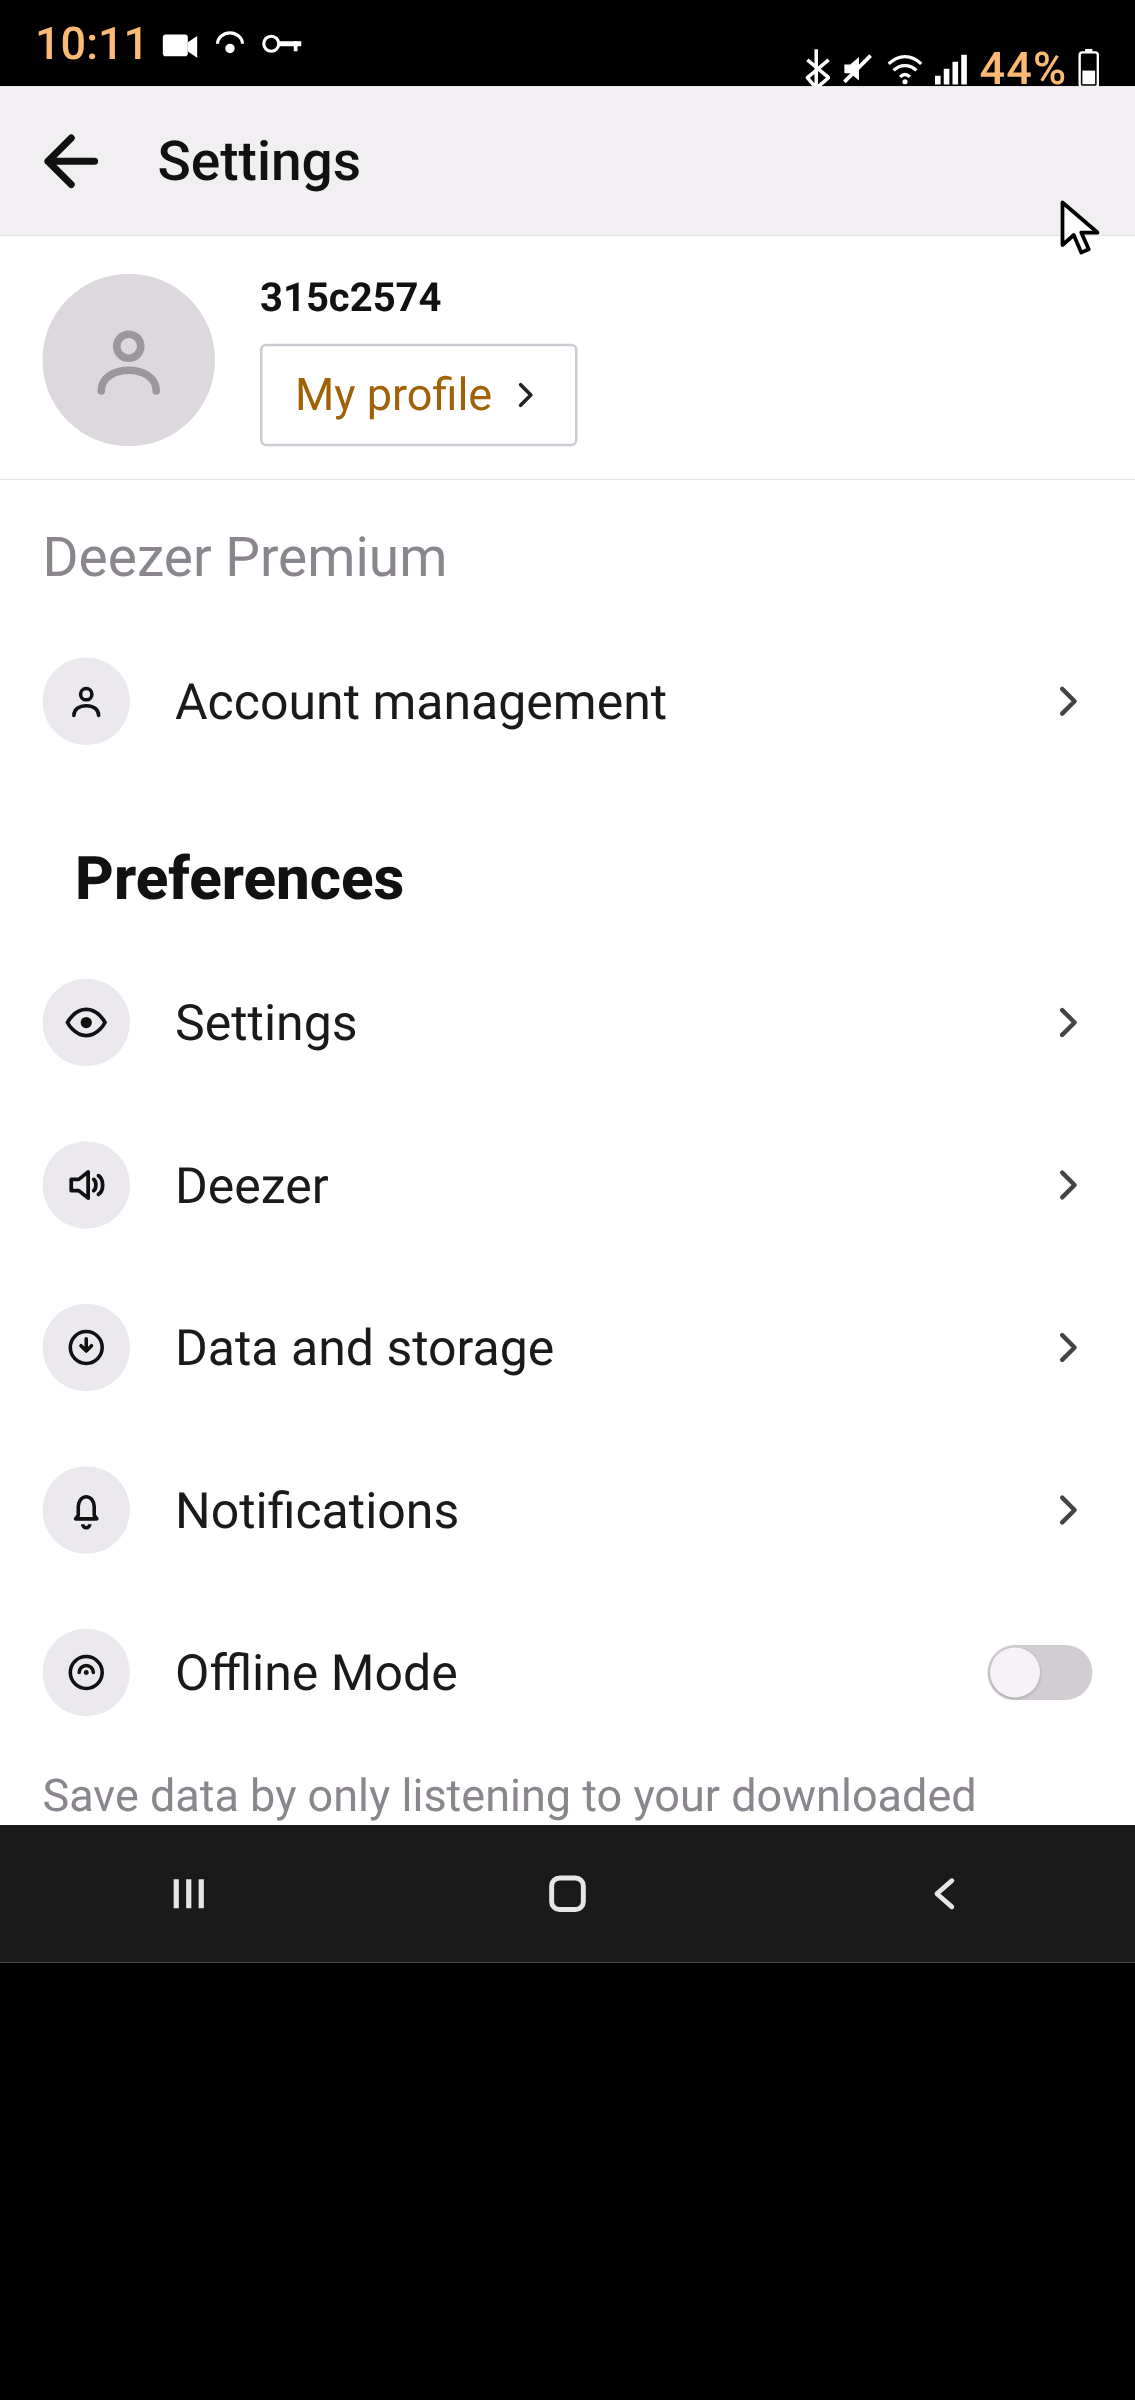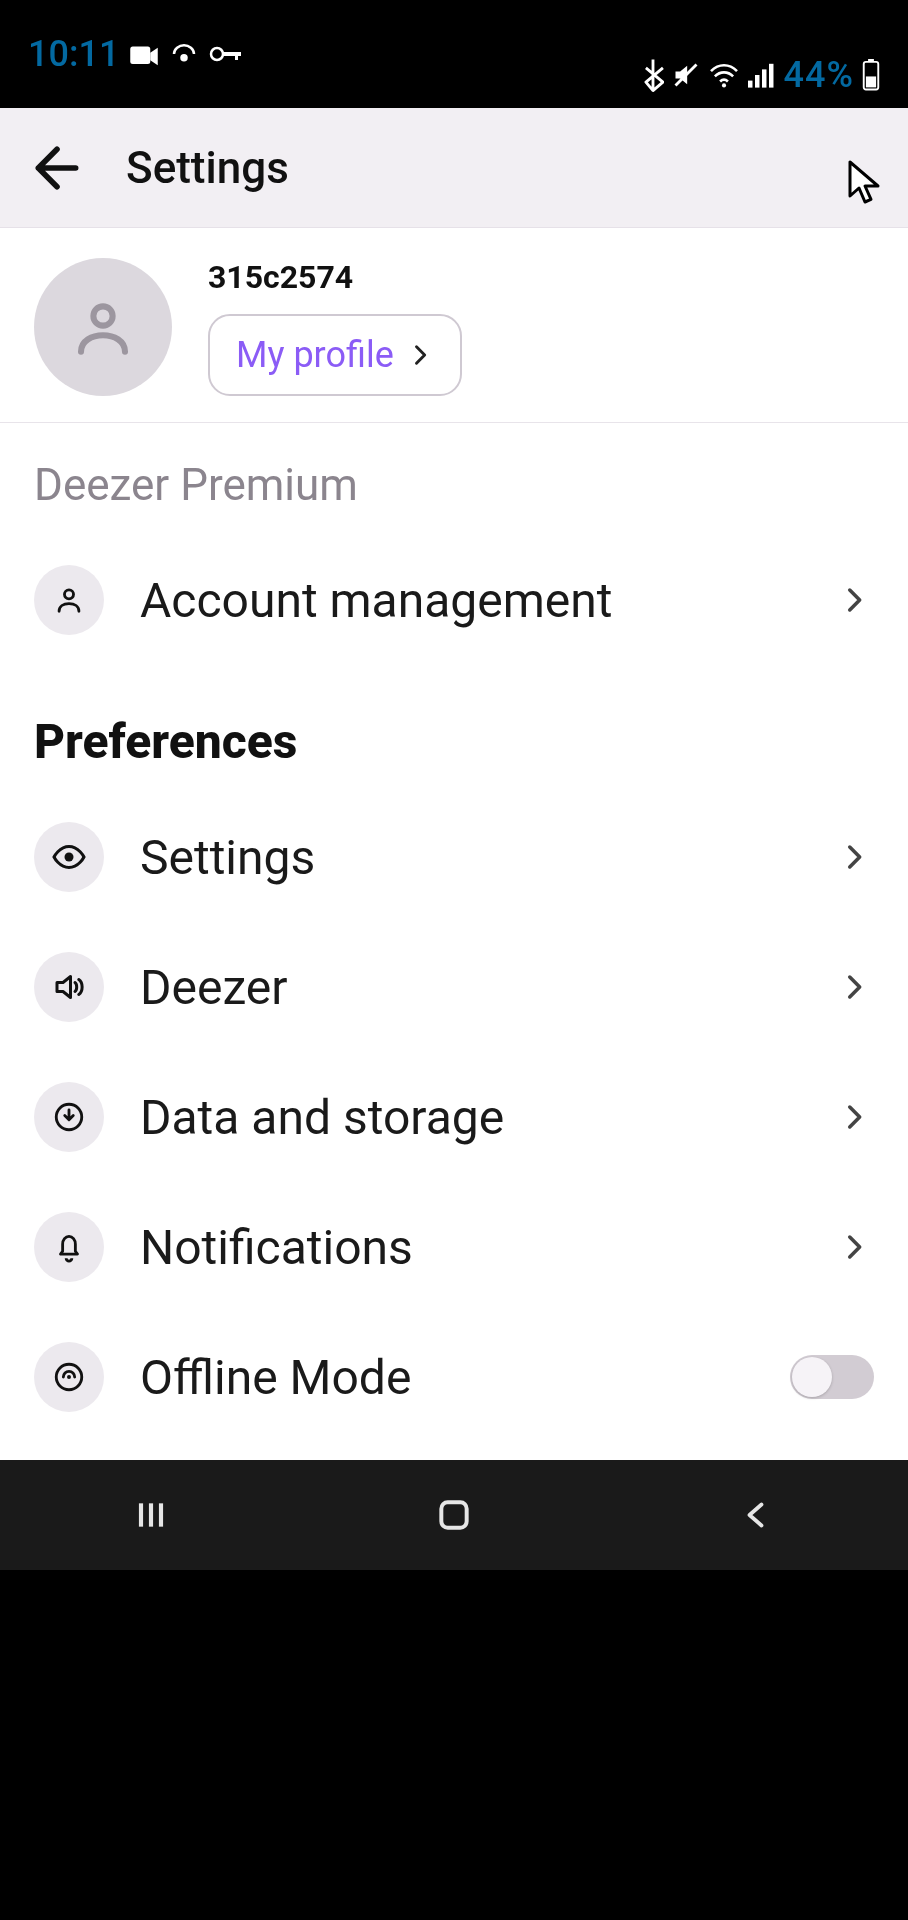--- a/index.html
+++ b/index.html
@@ -1,47 +1,47 @@
 <!DOCTYPE html>
 <html><head>
   <meta charset="utf-8">
   <style>
     * { margin: 0; padding: 0; box-sizing: border-box; }
     html, body { width: 908px; height: 1920px; font-family: -apple-system, BlinkMacSystemFont, "Segoe UI", Roboto, sans-serif; background: #fff; overflow: hidden; }
     body { display: flex; flex-direction: column; position: relative; }
 
     
-    .status-bar { height: 108px; background: #000; color: #0369a1; display: flex; align-items: center; justify-content: space-between; padding: 0 28px; font-size: 36px; font-weight: 500; }
+    .status-bar { height: 69px; background: #000; color: #fdba74; display: flex; align-items: center; justify-content: space-between; padding: 0 28px; font-size: 36px; font-weight: 500; }
     .status-left { display: flex; align-items: center; gap: 10px; }
     .status-right { display: flex; align-items: center; gap: 8px; margin-top: 41px; }
     .status-right .pct { letter-spacing: 1px; }
     .sicon { display: inline-flex; align-items: center; }
 
     
     .app-bar { height: 120px; background: #f2eff3; display: flex; align-items: center; padding: 0 12px; border-bottom: 1px solid #e6e1e8; }
     .back-btn { width: 90px; height: 90px; display: flex; align-items: center; justify-content: center; cursor: pointer; }
     .app-title { font-size: 44px; font-weight: 500; color: #111; margin-left: 24px; }
 
     
     .content { flex: 1; background: #fff; overflow: hidden; }
     .profile { display: flex; align-items: center; gap: 36px; padding: 30px 34px 26px 34px; border-bottom: 1px solid #e8e4ea; }
     .avatar { width: 138px; height: 138px; border-radius: 50%; background: #dcd8de; display: flex; align-items: center; justify-content: center; }
     .profile-right { display: flex; flex-direction: column; gap: 18px; }
     .profile-name { font-size: 32px; font-weight: 700; color: #111; }
-    .profile-btn { display: inline-flex; align-items: center; gap: 12px; border: 2px solid #cfc9d2; border-radius: 22px; padding: 18px 26px; font-size: 36px; color: #8b5cf6; cursor: pointer; width: fit-content; }
+    .profile-btn { display: inline-flex; align-items: center; gap: 12px; border: 2px solid #cfc9d2; border-radius: 5px; padding: 18px 26px; font-size: 36px; color: #a16207; cursor: pointer; width: fit-content; }
 
     .subscription { font-size: 44px; color: #8b858e; padding: 36px 34px 24px; }
 
     
     .row { display: flex; align-items: center; padding: 30px 34px; cursor: pointer; }
     .row-icon { width: 70px; height: 70px; border-radius: 50%; background: #ece9ee; display: flex; align-items: center; justify-content: center; flex-shrink: 0; }
-    .row-label { flex: 1; font-size: 48px; color: #1a1a1a; margin-left: 36px; }
+    .row-label { flex: 1; font-size: 40px; color: #1a1a1a; margin-left: 36px; }
     .row-chevron { width: 40px; height: 40px; display: flex; align-items: center; justify-content: center; }
 
-    .section-title { font-size: 48px; font-weight: 800; color: #111; padding: 48px 34px 22px; }
+    .section-title { font-size: 48px; font-weight: 800; color: #111; padding: 48px 34px 22px; margin-left: 26px; }
 
     .toggle { width: 84px; height: 44px; border-radius: 22px; background: #d2ccd3; position: relative; cursor: pointer; }
     .toggle .knob { position: absolute; top: 2px; left: 2px; width: 40px; height: 40px; border-radius: 50%; background: #f6f3f7; box-shadow: 0 1px 3px rgba(0,0,0,.2); }
 
     .row-desc { font-size: 36px; line-height: 1.45; color: #8b858e; padding: 8px 34px 16px; }
 
     
     .nav-bar { height: 110px; background: #1a1a1a; display: flex; align-items: center; justify-content: space-around; }
     .nav-btn { width: 180px; height: 70px; display: flex; align-items: center; justify-content: center; cursor: pointer; }
     .nav-btn svg { stroke: #e6e6e6; }

